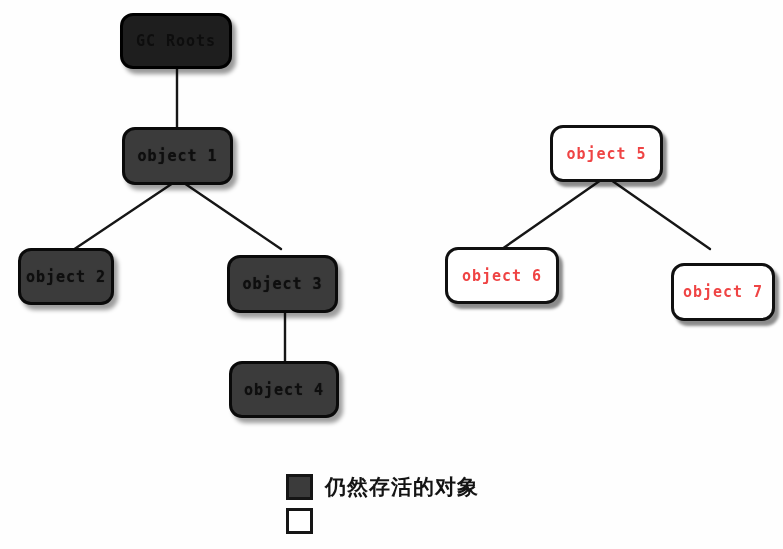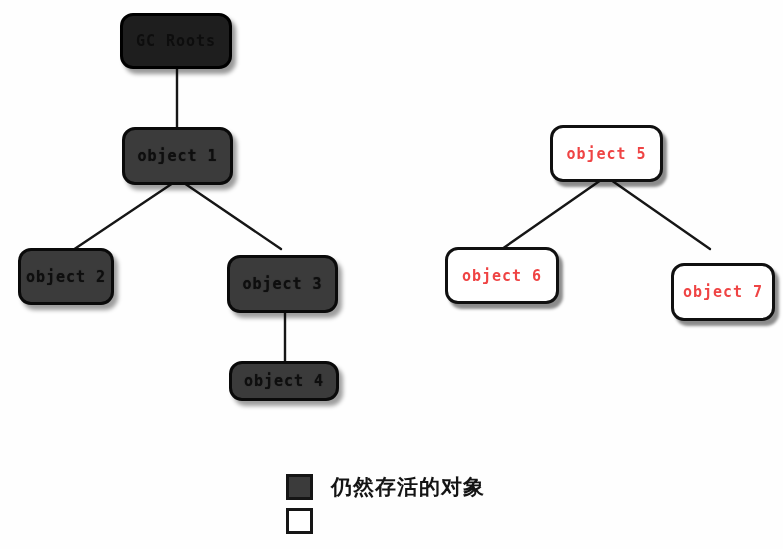--- a/index.html
+++ b/index.html
@@ -68,21 +68,21 @@
     left: 286px;
     top: 473px;
     z-index: 2;
     display: flex;
     flex-direction: column;
     gap: 7px;
   }
   .legend-row {
     display: flex;
     align-items: center;
-    gap: 18px;
+    gap: 12px;
   }
   .swatch {
     box-sizing: border-box;
     width: 27px;
     height: 26px;
     border: 3px solid #151515;
     flex: 0 0 auto;
   }
   .swatch.dark { background: #3b3b3b; }
   .swatch.white { background: #ffffff; }
@@ -118,21 +118,21 @@
   </div>
 
   <div class="node alive" style="left:18px; top:248px; width:96px; height:57px;">
     <span>object 2</span>
   </div>
 
   <div class="node alive" style="left:227px; top:247px; width:111px; height:58px;margin-top:8px;">
     <span>object 3</span>
   </div>
 
-  <div class="node alive" style="left:229px; top:361px; width:110px; height:40px;">
+  <div class="node alive" style="left:229px; top:361px; width:110px; height:57px;">
     <span>object 4</span>
   </div>
 
   <div class="node recyclable" style="left:550px; top:125px; width:113px; height:57px;">
     <span>object 5</span>
   </div>
 
   <div class="node recyclable" style="left:445px; top:247px; width:114px; height:57px;justify-content:center;">
     <span>object 6</span>
   </div>

